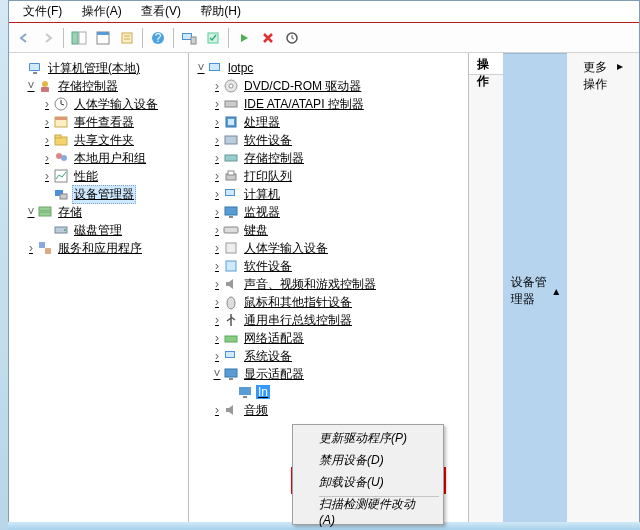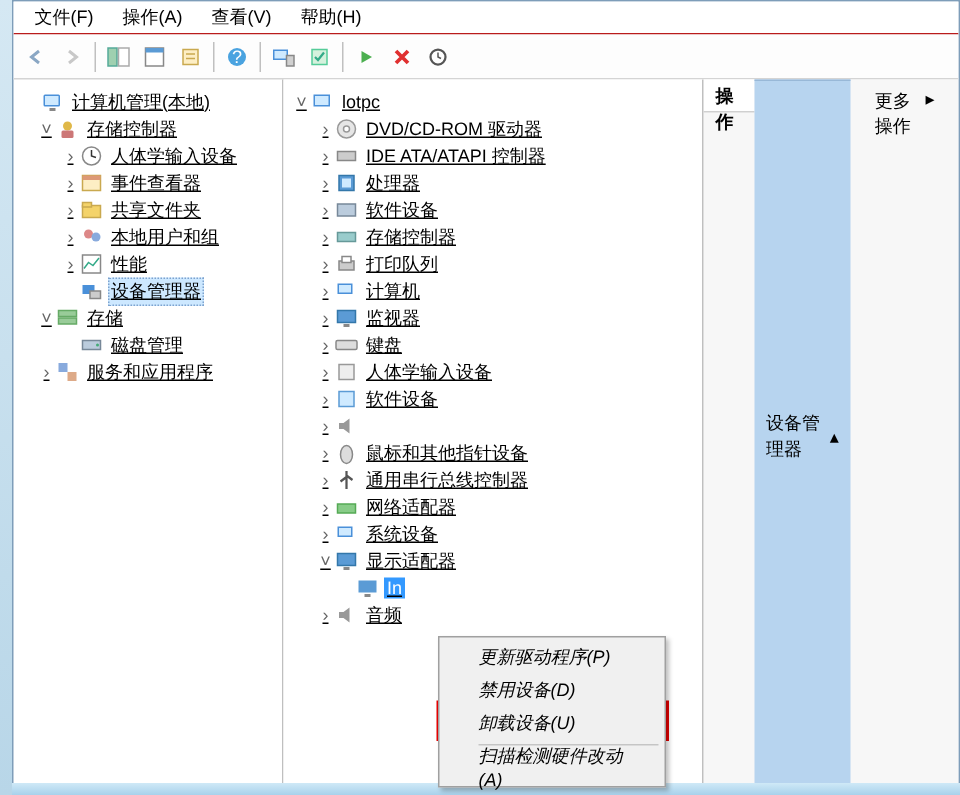--- a/index.html
+++ b/index.html
@@ -350,20 +350,21 @@
           </span>
           <span class="lbl">软件设备</span>
         </div>
       <div class="node" style="padding-left:18px">
           <span class="tw">›</span>
           <span class="ic">
             <svg width="16" height="16">
               <path d="M3 6 L6 6 L10 3 L10 13 L6 10 L3 10 Z" fill="#999"></path>
             </svg>
           </span>
+          <span class="lbl">声音、视频和游戏控制器</span>
         </div>
       <div class="node" style="padding-left:18px">
           <span class="tw">›</span>
           <span class="ic">
             <svg width="16" height="16">
               <ellipse cx="8" cy="9" rx="4" ry="6" fill="#ddd" stroke="#888"></ellipse>
             </svg>
           </span>
           <span class="lbl">鼠标和其他指针设备</span>
         </div>

